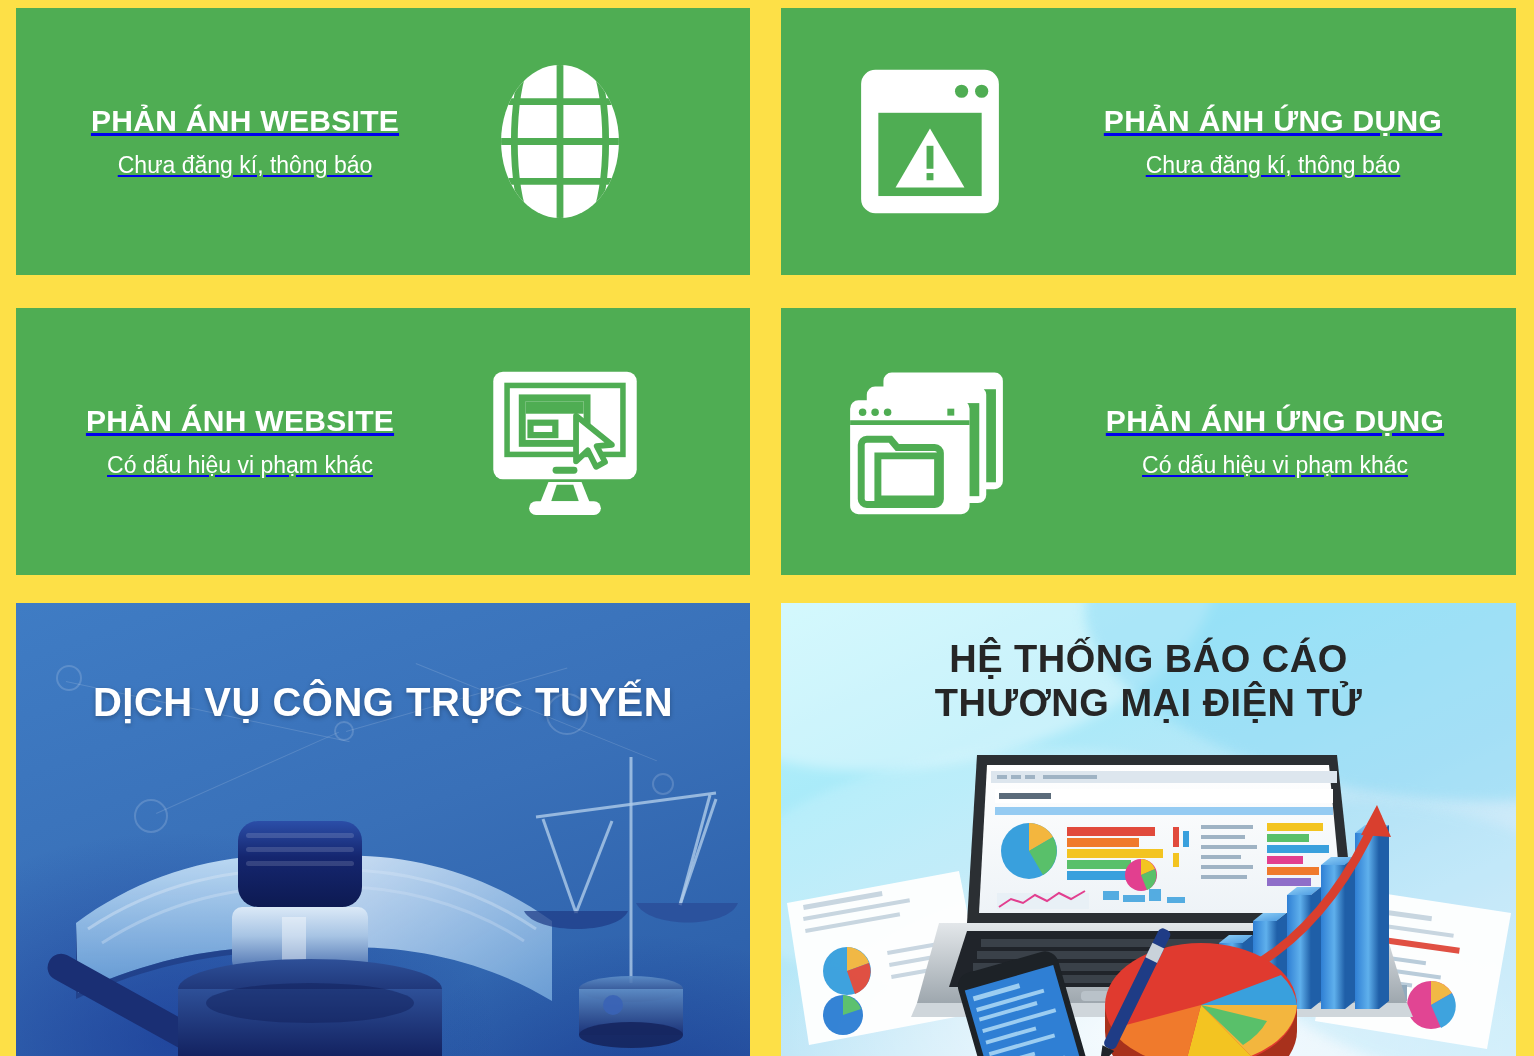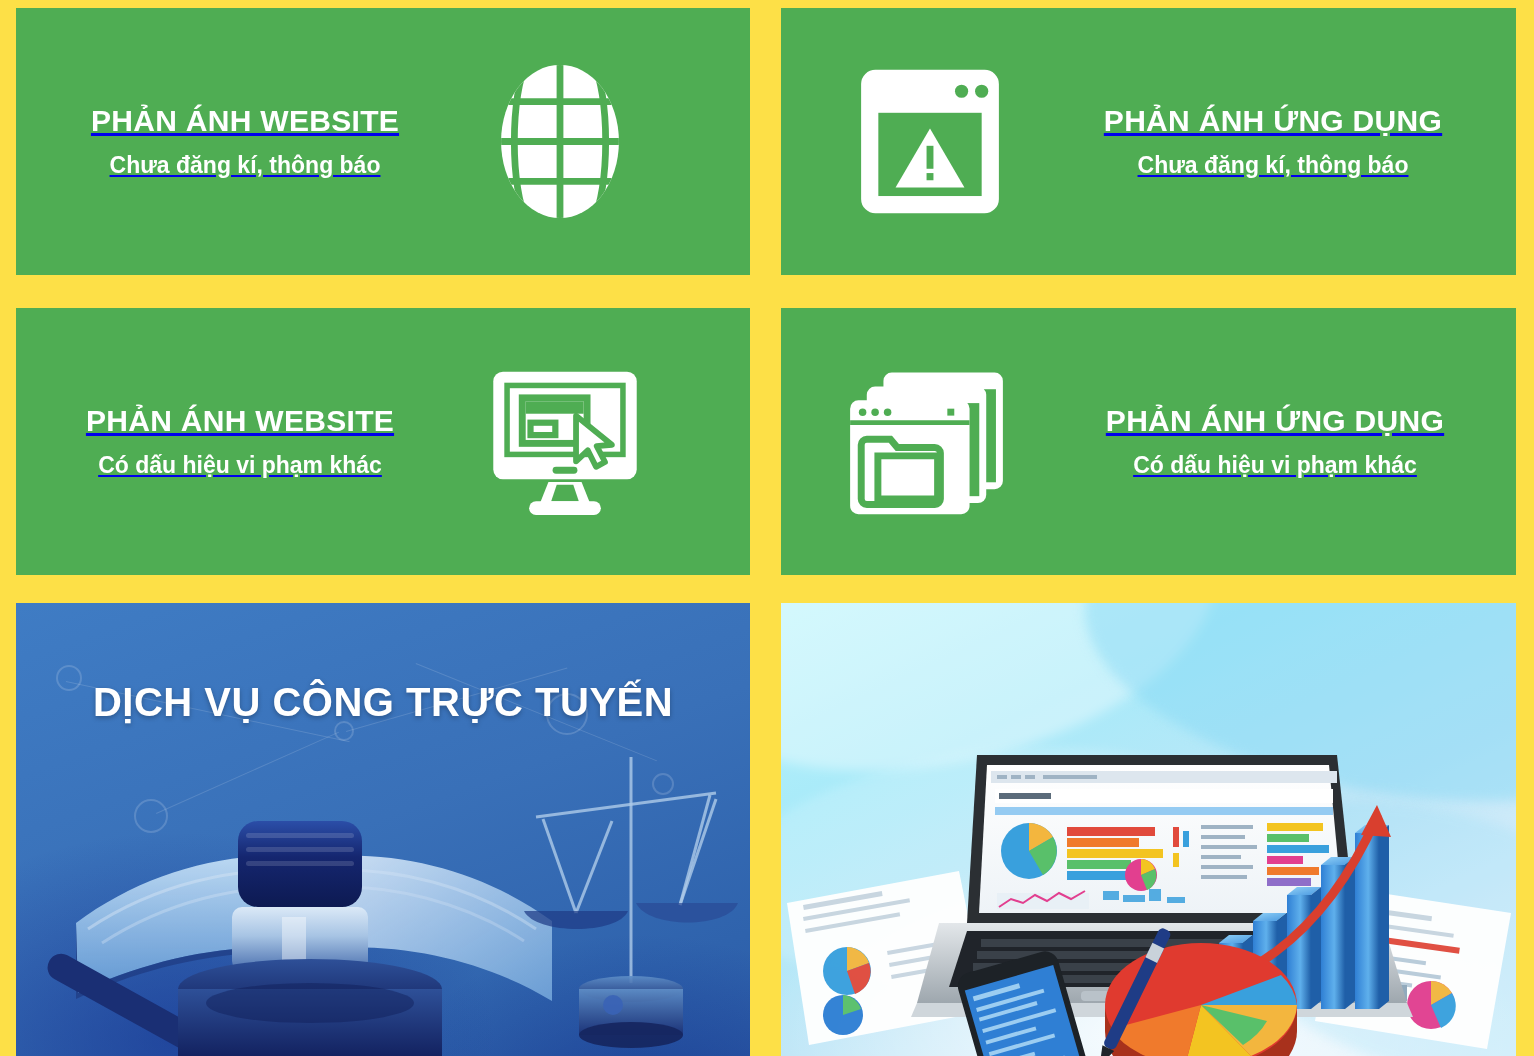--- a/index.html
+++ b/index.html
@@ -35,21 +35,21 @@
   }
   .card-title {
     font-size: 30px;
     font-weight: 700;
     letter-spacing: 0.3px;
     white-space: nowrap;
     text-align: center;
   }
   .card-sub {
     font-size: 23px;
-    font-weight: 700;
+    font-weight: 400;
     margin-top: 16px;
     white-space: nowrap;
     text-align: center;
   }
   .card-icon {
     display: flex;
     align-items: center;
     justify-content: center;
     flex: none;
   }
@@ -544,15 +544,19 @@
         <circle cx="238" cy="372" r="7" fill="#434b53"></circle>
       </g>
 
       <g transform="rotate(26 360 300)">
         <rect x="322" y="178" width="13" height="132" rx="5" fill="#1f3c86"></rect>
         <path d="M322 310 L335 310 L328.5 330 Z" fill="#20242a"></path>
         <rect x="322" y="196" width="13" height="16" fill="#c9d2da"></rect>
       </g>
     </svg>
 
+    <div class="banner-title">
+      <span class="line">HỆ THỐNG BÁO CÁO</span>
+      <span class="line">THƯƠNG MẠI ĐIỆN TỬ</span>
+    </div>
   </a>
 
 </div>
 
 </body></html>

